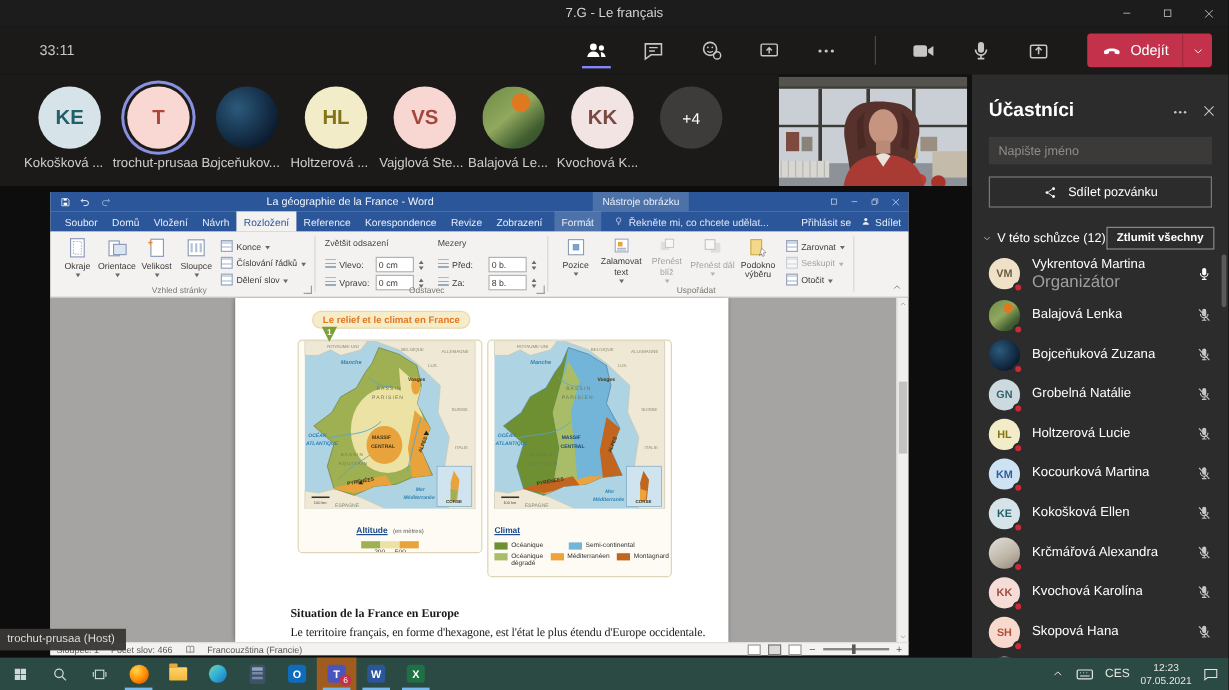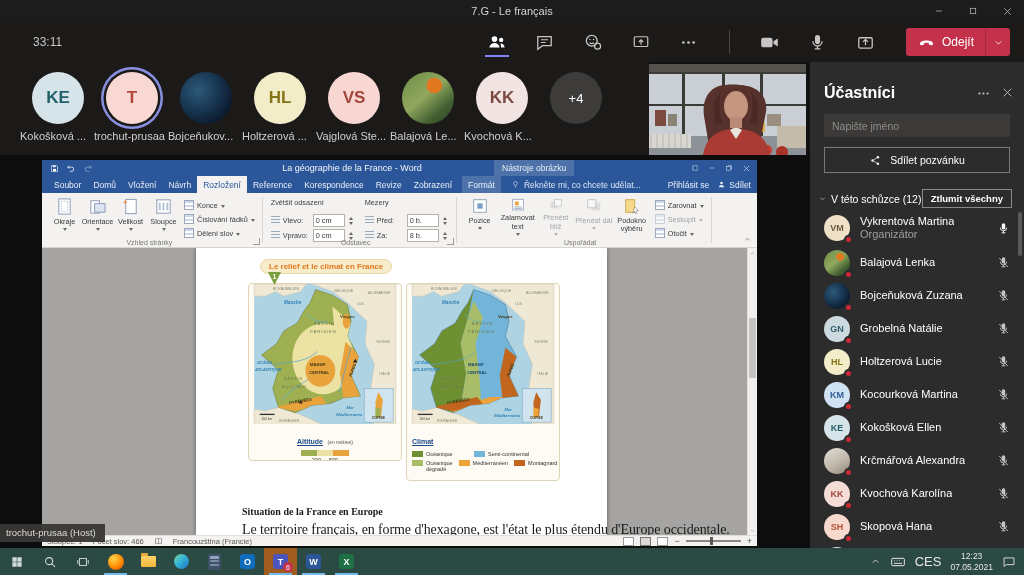--- a/index.html
+++ b/index.html
@@ -50,28 +50,28 @@
   .p-chev{color:#c8c6c4;display:flex}
   .p-sectxt{font-size:10.5px;margin-left:4px}
   .p-muteall{margin-left:auto;border:1px solid #8a8886;background:none;color:#fff;font-size:9.5px;font-weight:bold;padding:3px 8px;cursor:pointer;font-family:"Liberation Sans",sans-serif}
   .plist{position:absolute;top:148px;left:0;right:0;bottom:0;overflow:hidden}
   .prow{height:33px;display:flex;align-items:center;padding:0 14px}
   .prow.first{height:36px}
   .pavi{width:26px;height:26px;min-width:26px;border-radius:50%;position:relative;display:flex;align-items:center;justify-content:center;font-size:9px;font-weight:bold}
   .pdot{position:absolute;right:-3px;bottom:-3px;width:9px;height:9px;border-radius:50%;background:#cc2936;border:2px solid #2d2c2c}
   .pmeta{margin-left:10px;line-height:1.15;overflow:hidden}
   .pname{font-size:11px;color:#fff;white-space:nowrap}
-  .prole{font-size:11px;color:#a19f9d}
+  .prole{font-size:14px;color:#a19f9d}
   .pmic{margin-left:auto;color:#c8c6c4;display:flex}
   .pscroll{position:absolute;right:2px;top:150px;width:4px;height:44px;background:#5c5a58;border-radius:2px}
   
   .word{position:absolute;top:160px;left:42px;width:715px;height:386px;background:#f3f2f1}
   .w-titlebar{position:relative;height:16px;background:#2b579a;display:flex;align-items:center;color:#fff}
   .qat{display:flex;align-items:center;gap:7px;margin-left:8px;color:#fff}
-  .w-title{position:absolute;left:180px;width:260px;text-align:center;font-size:9px;color:#f0f4fa;white-space:nowrap}
+  .w-title{position:absolute;left:180px;width:260px;text-align:left;font-size:9px;color:#f0f4fa;white-space:nowrap}
   .w-ctx{position:absolute;left:452px;top:0;height:16px;padding:0 8px;background:rgba(255,255,255,.16);font-size:8.5px;display:flex;align-items:center;color:#e8eef8}
   .w-ctrls{margin-left:auto;display:flex;gap:9px;margin-right:6px;color:#dce6f5}
   .w-ctrls span{display:flex;cursor:pointer}
   .w-tabs{height:17px;background:#2b579a;display:flex;align-items:center;font-size:8.5px;color:#e8eef8;padding-left:6px}
   .w-tab{padding:0 6px;height:17px;display:flex;align-items:center;cursor:pointer;white-space:nowrap}
   .w-tab.active{background:#f3f2f1;color:#2b579a}
   .w-tab.ctx{background:rgba(255,255,255,.16);margin-left:4px}
   .tellme{display:flex;align-items:center;gap:4px;margin-left:10px;color:#dbe5f5;white-space:nowrap}
   .w-tright{margin-left:auto;display:flex;align-items:center;gap:8px;padding-right:6px;white-space:nowrap}
   .wshare{display:flex;align-items:center;gap:3px}
@@ -130,40 +130,40 @@
   .sw{width:16px;height:6px}
   .ticks{display:flex;justify-content:center;gap:8px;font-size:5.5px;color:#333;margin-top:1px}
   .leg-cli{padding:2px 4px 0 5px}
   .leg-cli .lt{font-size:7px;font-weight:bold;color:#1a4a8a;text-decoration:underline}
   .clirows{display:flex;flex-direction:column;gap:3px;margin-top:3px}
   .clirow{display:flex;gap:6px}
   .cli{display:flex;align-items:flex-start;gap:3px;font-size:5.5px;color:#333;line-height:1.1}
   .cli .sw2{width:11px;height:6px;min-width:11px;margin-top:0}
   .cli.w1{width:56px}.cli.w2{width:58px}
   .doc-h{position:absolute;left:46px;top:258px;font-family:"Liberation Serif",serif;font-size:10px;font-weight:bold;color:#1a1a1a}
-  .doc-p{position:absolute;left:46px;top:274px;font-family:"Liberation Serif",serif;font-size:14px;letter-spacing:-.1px;color:#1a1a1a;white-space:nowrap}
+  .doc-p{position:absolute;left:46px;top:274px;font-family:"Liberation Serif",serif;font-size:10px;letter-spacing:-.1px;color:#1a1a1a;white-space:nowrap}
   
   text{font-family:"Liberation Sans",sans-serif}
   .sea{fill:#2f82b5;font-style:italic;font-weight:bold}
   .cty{fill:#8b8b74}
   .reg{fill:#6f7a52;letter-spacing:1px}
   .rel{fill:#3f3414;font-weight:bold}
   .blu{fill:#17456f;font-weight:bold}
   .mt35{font-size:3.5px}.mt4{font-size:4px}.mt45{font-size:4.5px}.mt5{font-size:5px}
   
   .hostchip{position:absolute;left:0;top:524px;background:rgba(56,55,53,.96);color:#dddbd8;font-size:9.5px;padding:3px 9px 4px 6px;z-index:5}
   
   .taskbar{position:absolute;left:0;right:0;bottom:0;height:27px;background:#2c4a44;display:flex;align-items:center;z-index:6}
   .tki{width:33px;height:27px;display:flex;align-items:center;justify-content:center;position:relative;cursor:pointer}
   .tki.run::after{content:"";position:absolute;bottom:0;left:5px;right:5px;height:2px;background:#76b9ed}
   .tki.teams{background:#a05c1e}
   .appsq{width:15px;height:15px;border-radius:3px;display:flex;align-items:center;justify-content:center;color:#fff;font-size:9px;font-weight:bold}
   .badge6{position:absolute;right:4px;bottom:3px;width:10px;height:10px;border-radius:50%;background:#c4314b;color:#fff;font-size:7px;display:flex;align-items:center;justify-content:center}
   .tray{margin-left:auto;display:flex;align-items:center;gap:9px;padding-right:8px;color:#e8e6e3}
-  .tlang{font-size:13px}
+  .tlang{font-size:10px}
   .tclock{font-size:8.5px;line-height:1.2;text-align:center}
   .ffx{width:16px;height:16px;border-radius:50%;background:radial-gradient(circle at 35% 30%,#ffd54a,#ff8a00 55%,#d9530a 85%)}
   .edg{width:15px;height:15px;border-radius:50%;background:linear-gradient(135deg,#7ad0a0,#35b5d6 45%,#1b6ec2)}
   .fold{width:15px;height:11px;background:linear-gradient(#ffd36b,#f3b73a);border-radius:1px;position:relative}
   .fold::before{content:"";position:absolute;top:-3px;left:0;width:7px;height:3px;background:#e8a93a;border-radius:1px 1px 0 0}
   .calc{width:13px;height:16px;background:#3f5166;border-radius:2px;padding:2px}
   .calc div{height:3px;background:#8fa3bd;margin-bottom:1.5px;border-radius:.5px}
   .calc div+div{height:2px;opacity:.7}
 </style>
 </head>

